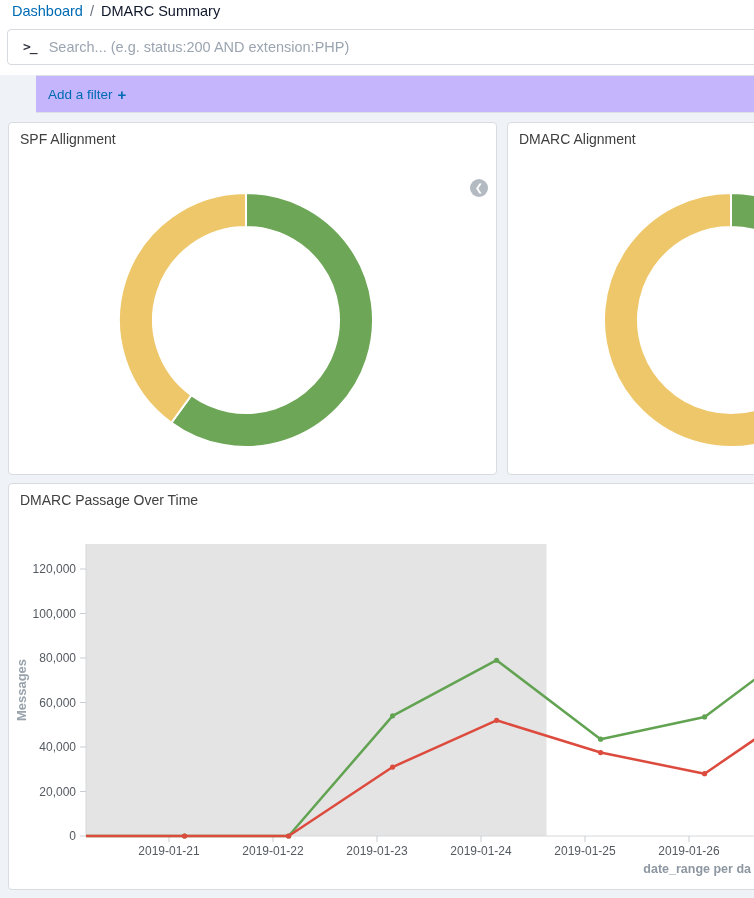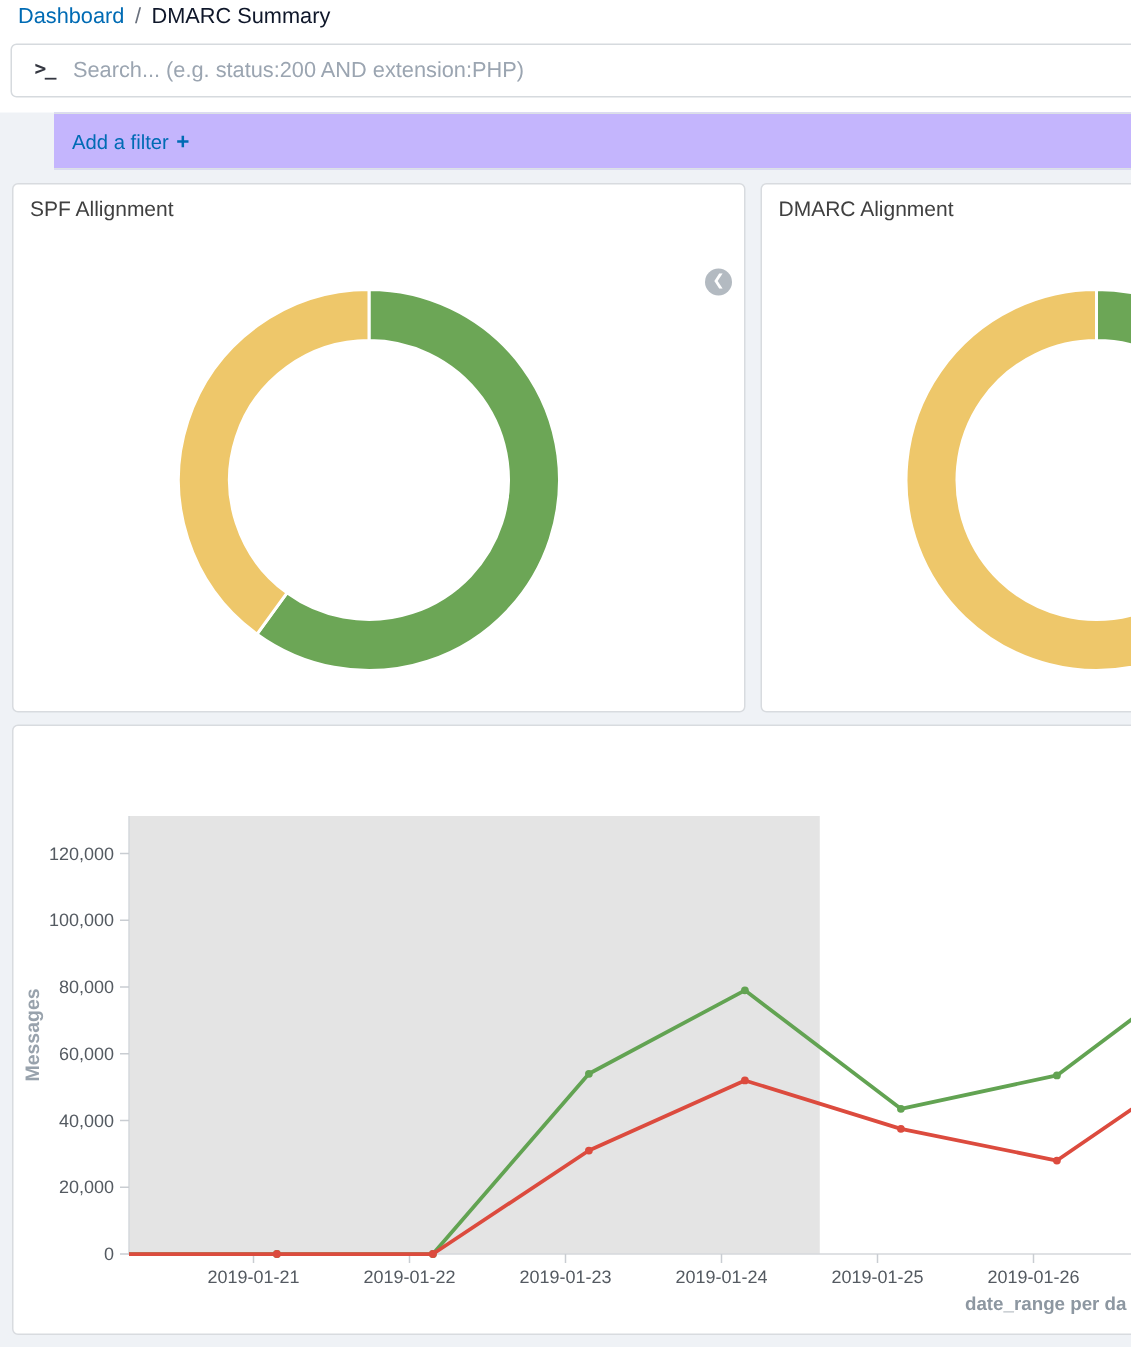--- a/index.html
+++ b/index.html
@@ -94,20 +94,21 @@
 <div class="panel panel-dkim">
   <div class="panel-title">DMARC Alignment</div>
   <svg id="dkim-donut" class="chart" width="489" height="353">
       <path d="M223,70 A127,127 0 0 1 284.18271661091785,85.70905163442933 L267.80309169145954,115.50347875592068 A93,93 0 0 0 223,104 Z" fill="#6CA656" stroke="#ffffff" stroke-width="2"></path>
       <path d="M284.18271661091785,85.70905163442933 A127,127 0 1 1 222.99999999999997,70 L222.99999999999997,104 A93,93 0 1 0 267.80309169145954,115.50347875592068 Z" fill="#EEC76A" stroke="#ffffff" stroke-width="2"></path>
     </svg>
 
 </div>
 
 <div class="panel panel-passage">
+  <div class="panel-title">DMARC Passage Over Time</div>
   <svg id="passage-chart" class="chart" width="920" height="407">
       <defs>
         <clipPath id="plotclip">
           <rect x="77" y="42" width="913" height="314"></rect>
         </clipPath>
       </defs>
       <rect x="77" y="60" width="460.52" height="292" fill="#E4E4E4"></rect>
       <path d="M77,60 V352 H990" fill="none" stroke="#D5D8DC"></path>
       <line x1="71" y1="352" x2="77" y2="352" stroke="#C9CDD2"></line>
       <text x="67" y="356" text-anchor="end" font-size="12" fill="#545A61">0</text>

